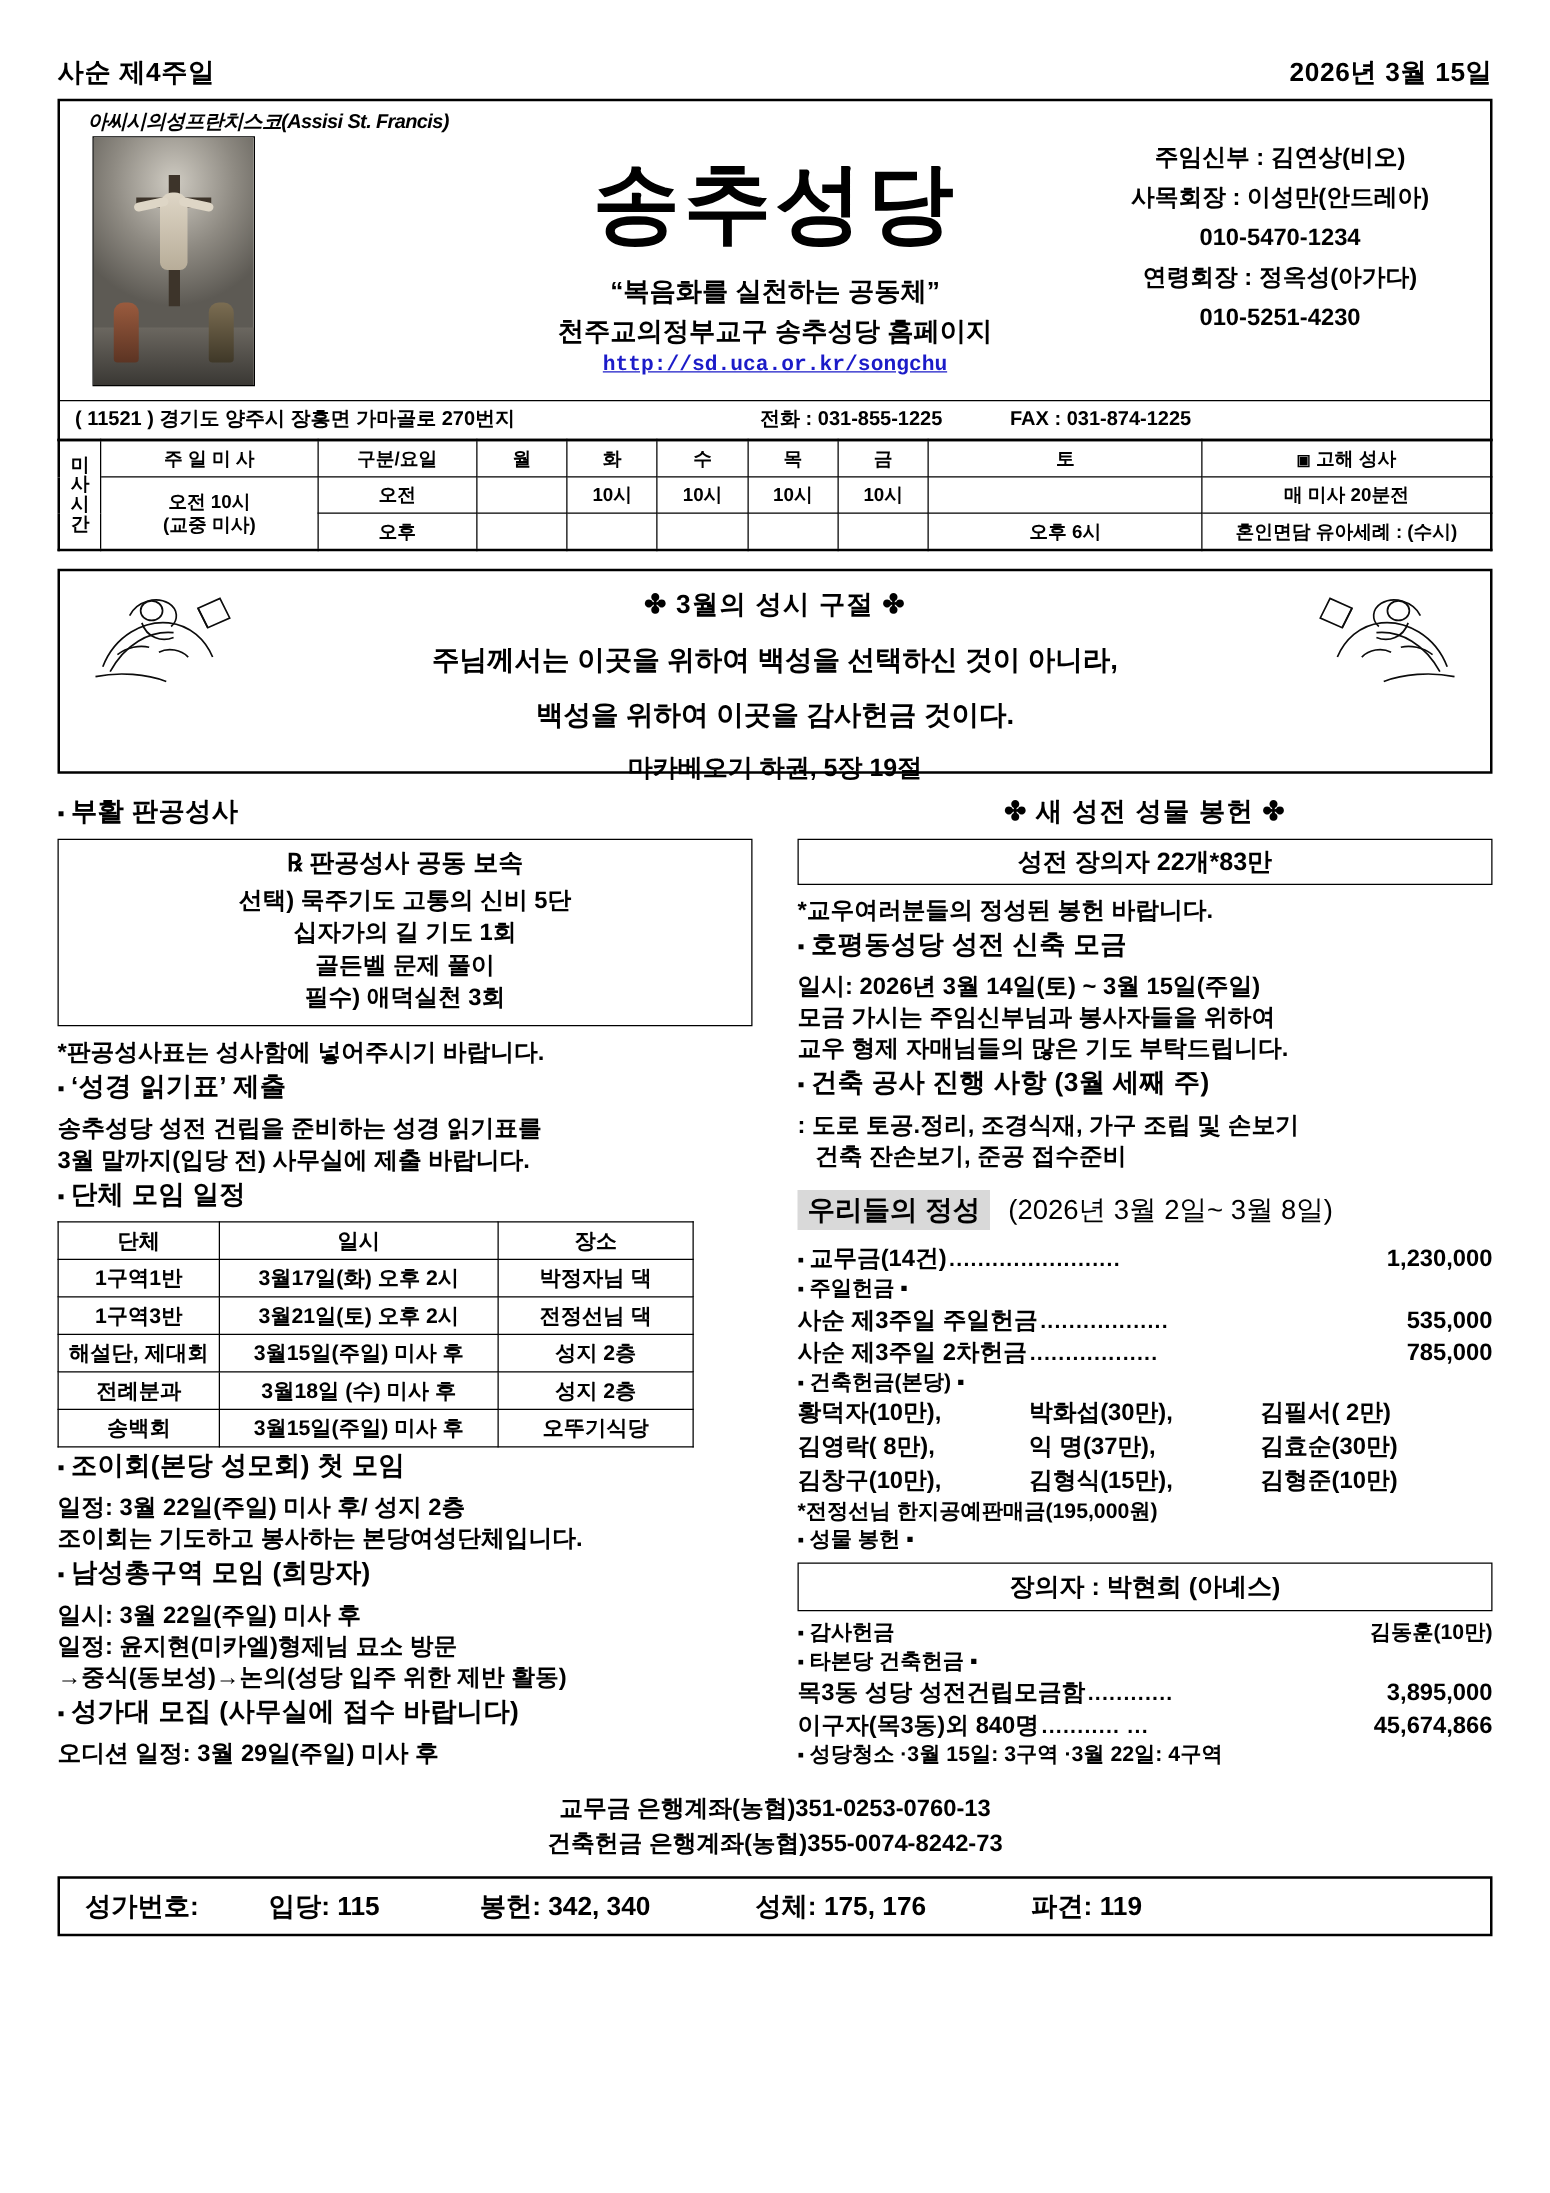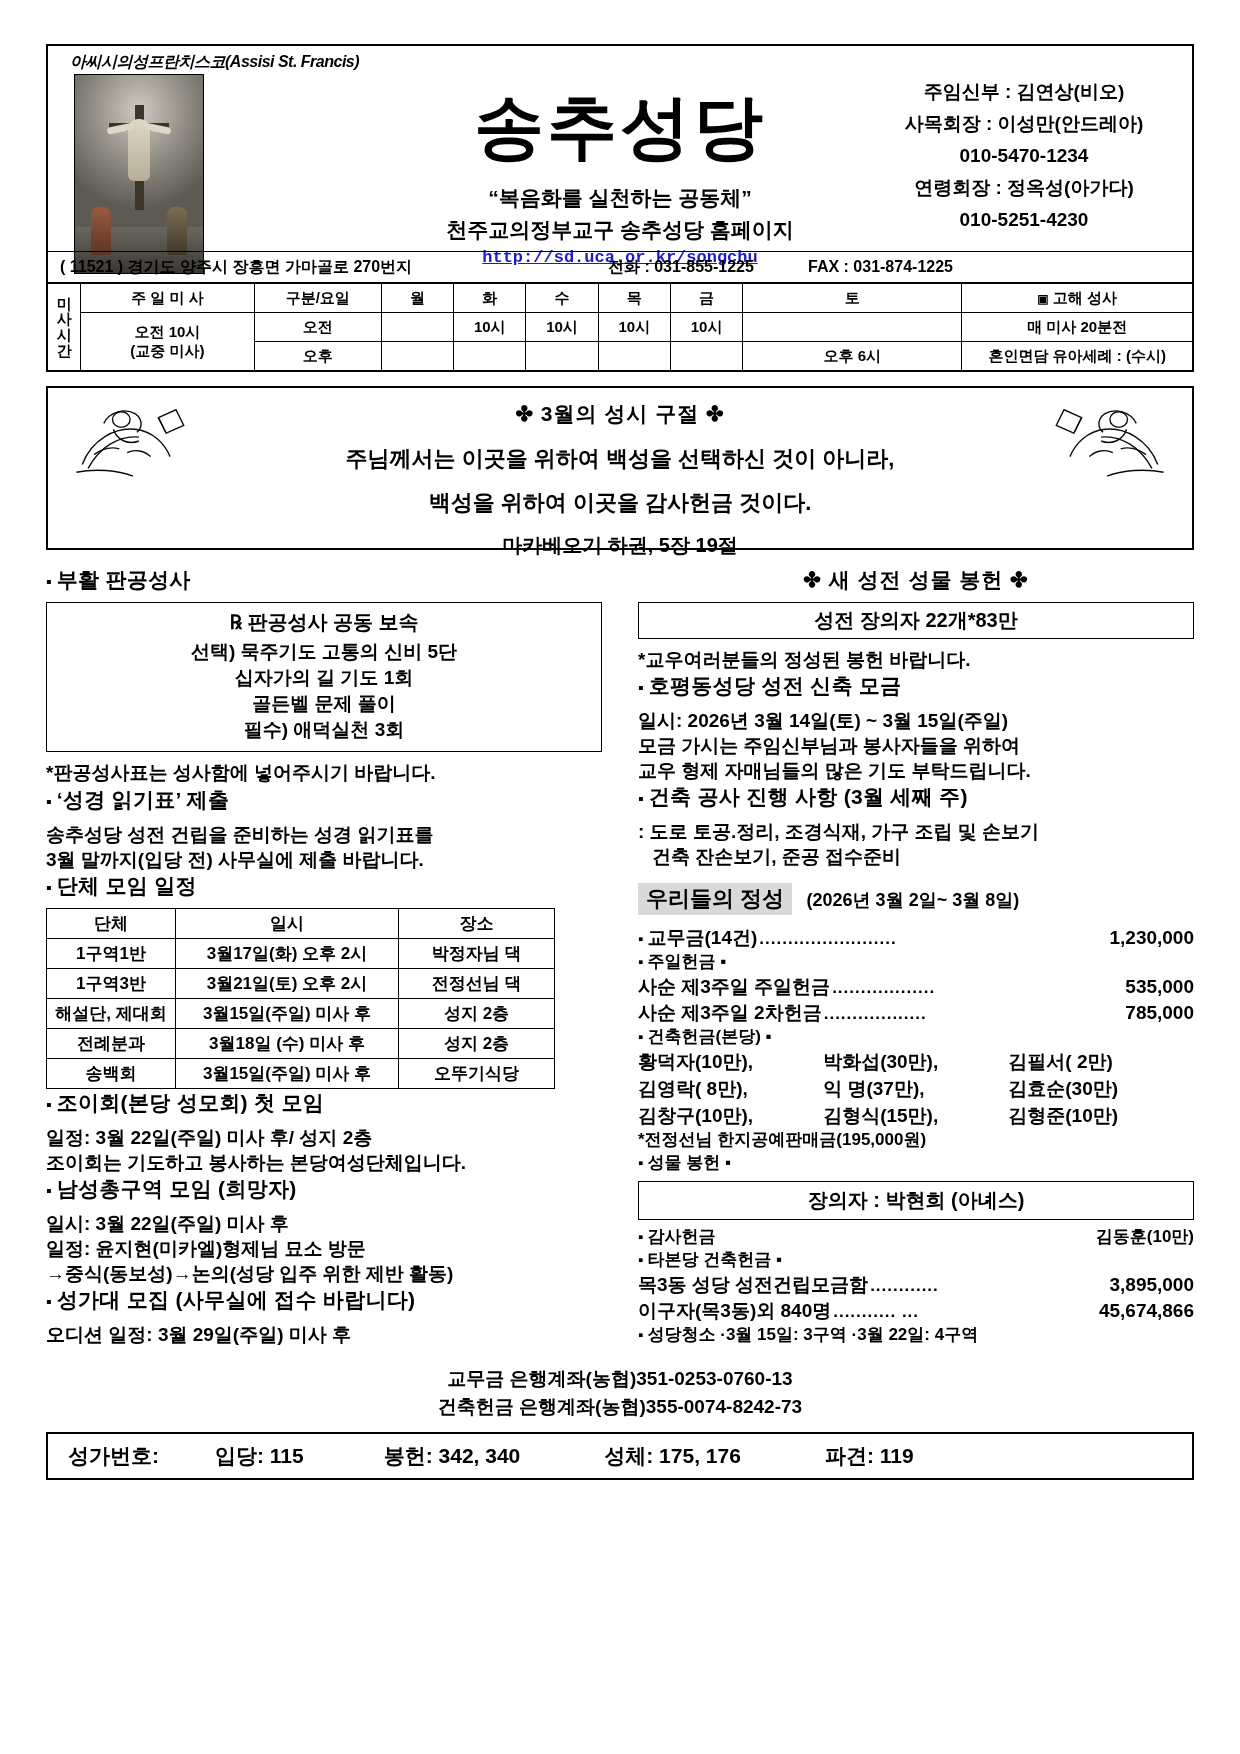--- a/index.html
+++ b/index.html
@@ -26,21 +26,21 @@
   
   .topline {
     display: flex; justify-content: space-between; align-items: flex-end;
     font-size: 21px; font-weight: bold; letter-spacing: 0.5px;
     padding-bottom: 7px;
   }
   
   .headbox {
     border: 2px solid #000;
     position: relative;
-    height: 240px;
+    height: 274px;
     box-sizing: border-box;
   }
   .assisi {
     position: absolute; left: 22px; top: 6px;
     font-size: 16px; font-style: italic; font-weight: bold;
     letter-spacing: -0.5px;
   }
   .artframe {
     position: absolute; left: 26px; top: 28px;
     width: 128px; height: 198px;
@@ -262,20 +262,24 @@
   .hy3 { margin-left: 80px; }
   .hy4 { margin-left: 84px; }
   .hy5 { margin-left: 84px; }
 </style>
 </head>
 <body>
 
 <div class="page">
 <div class="inner">
 
+  <div class="topline">
+    <span>사순 제4주일</span>
+    <span>2026년 3월 15일</span>
+  </div>
 
   <div class="headbox">
     <div class="assisi">아씨시의성프란치스코(Assisi St. Francis)</div>
 
     <div class="artframe">
       <div class="sky"></div>
       <div class="ground"></div>
       <div class="cross"></div>
       <div class="crossbar"></div>
       <div class="body"></div>
@@ -463,21 +467,21 @@
       <div class="body-t">일시: 2026년 3월 14일(토) ~ 3월 15일(주일)</div>
       <div class="body-t">모금 가시는 주임신부님과 봉사자들을 위하여</div>
       <div class="body-t">교우 형제 자매님들의 많은 기도 부탁드립니다.</div>
 
       <h3 class="sec mt14">건축 공사 진행 사항 (3월 세째 주)</h3>
       <div class="body-t">: 도로 토공.정리, 조경식재,  가구 조립 및 손보기</div>
       <div class="body-t" style="padding-left:14px;">건축 잔손보기, 준공 접수준비</div>
 
       <div class="mt14">
         <span class="hl">우리들의 정성</span>
-        <span style="font-size:18px;font-weight:bold;margin-left:10px;">(2026년 3월 2일~ 3월 8일)</span>
+        <span style="font-size:22px;font-weight:normal;margin-left:10px;">(2026년 3월 2일~ 3월 8일)</span>
       </div>
 
       <div class="dotline mt10">
         <span class="lbl dsub">교무금(14건)</span>
         <span class="dots">........................</span>
         <span class="amt">1,230,000</span>
       </div>
 
       <div class="rline">
         <span class="dsub">주일헌금</span> ▪

